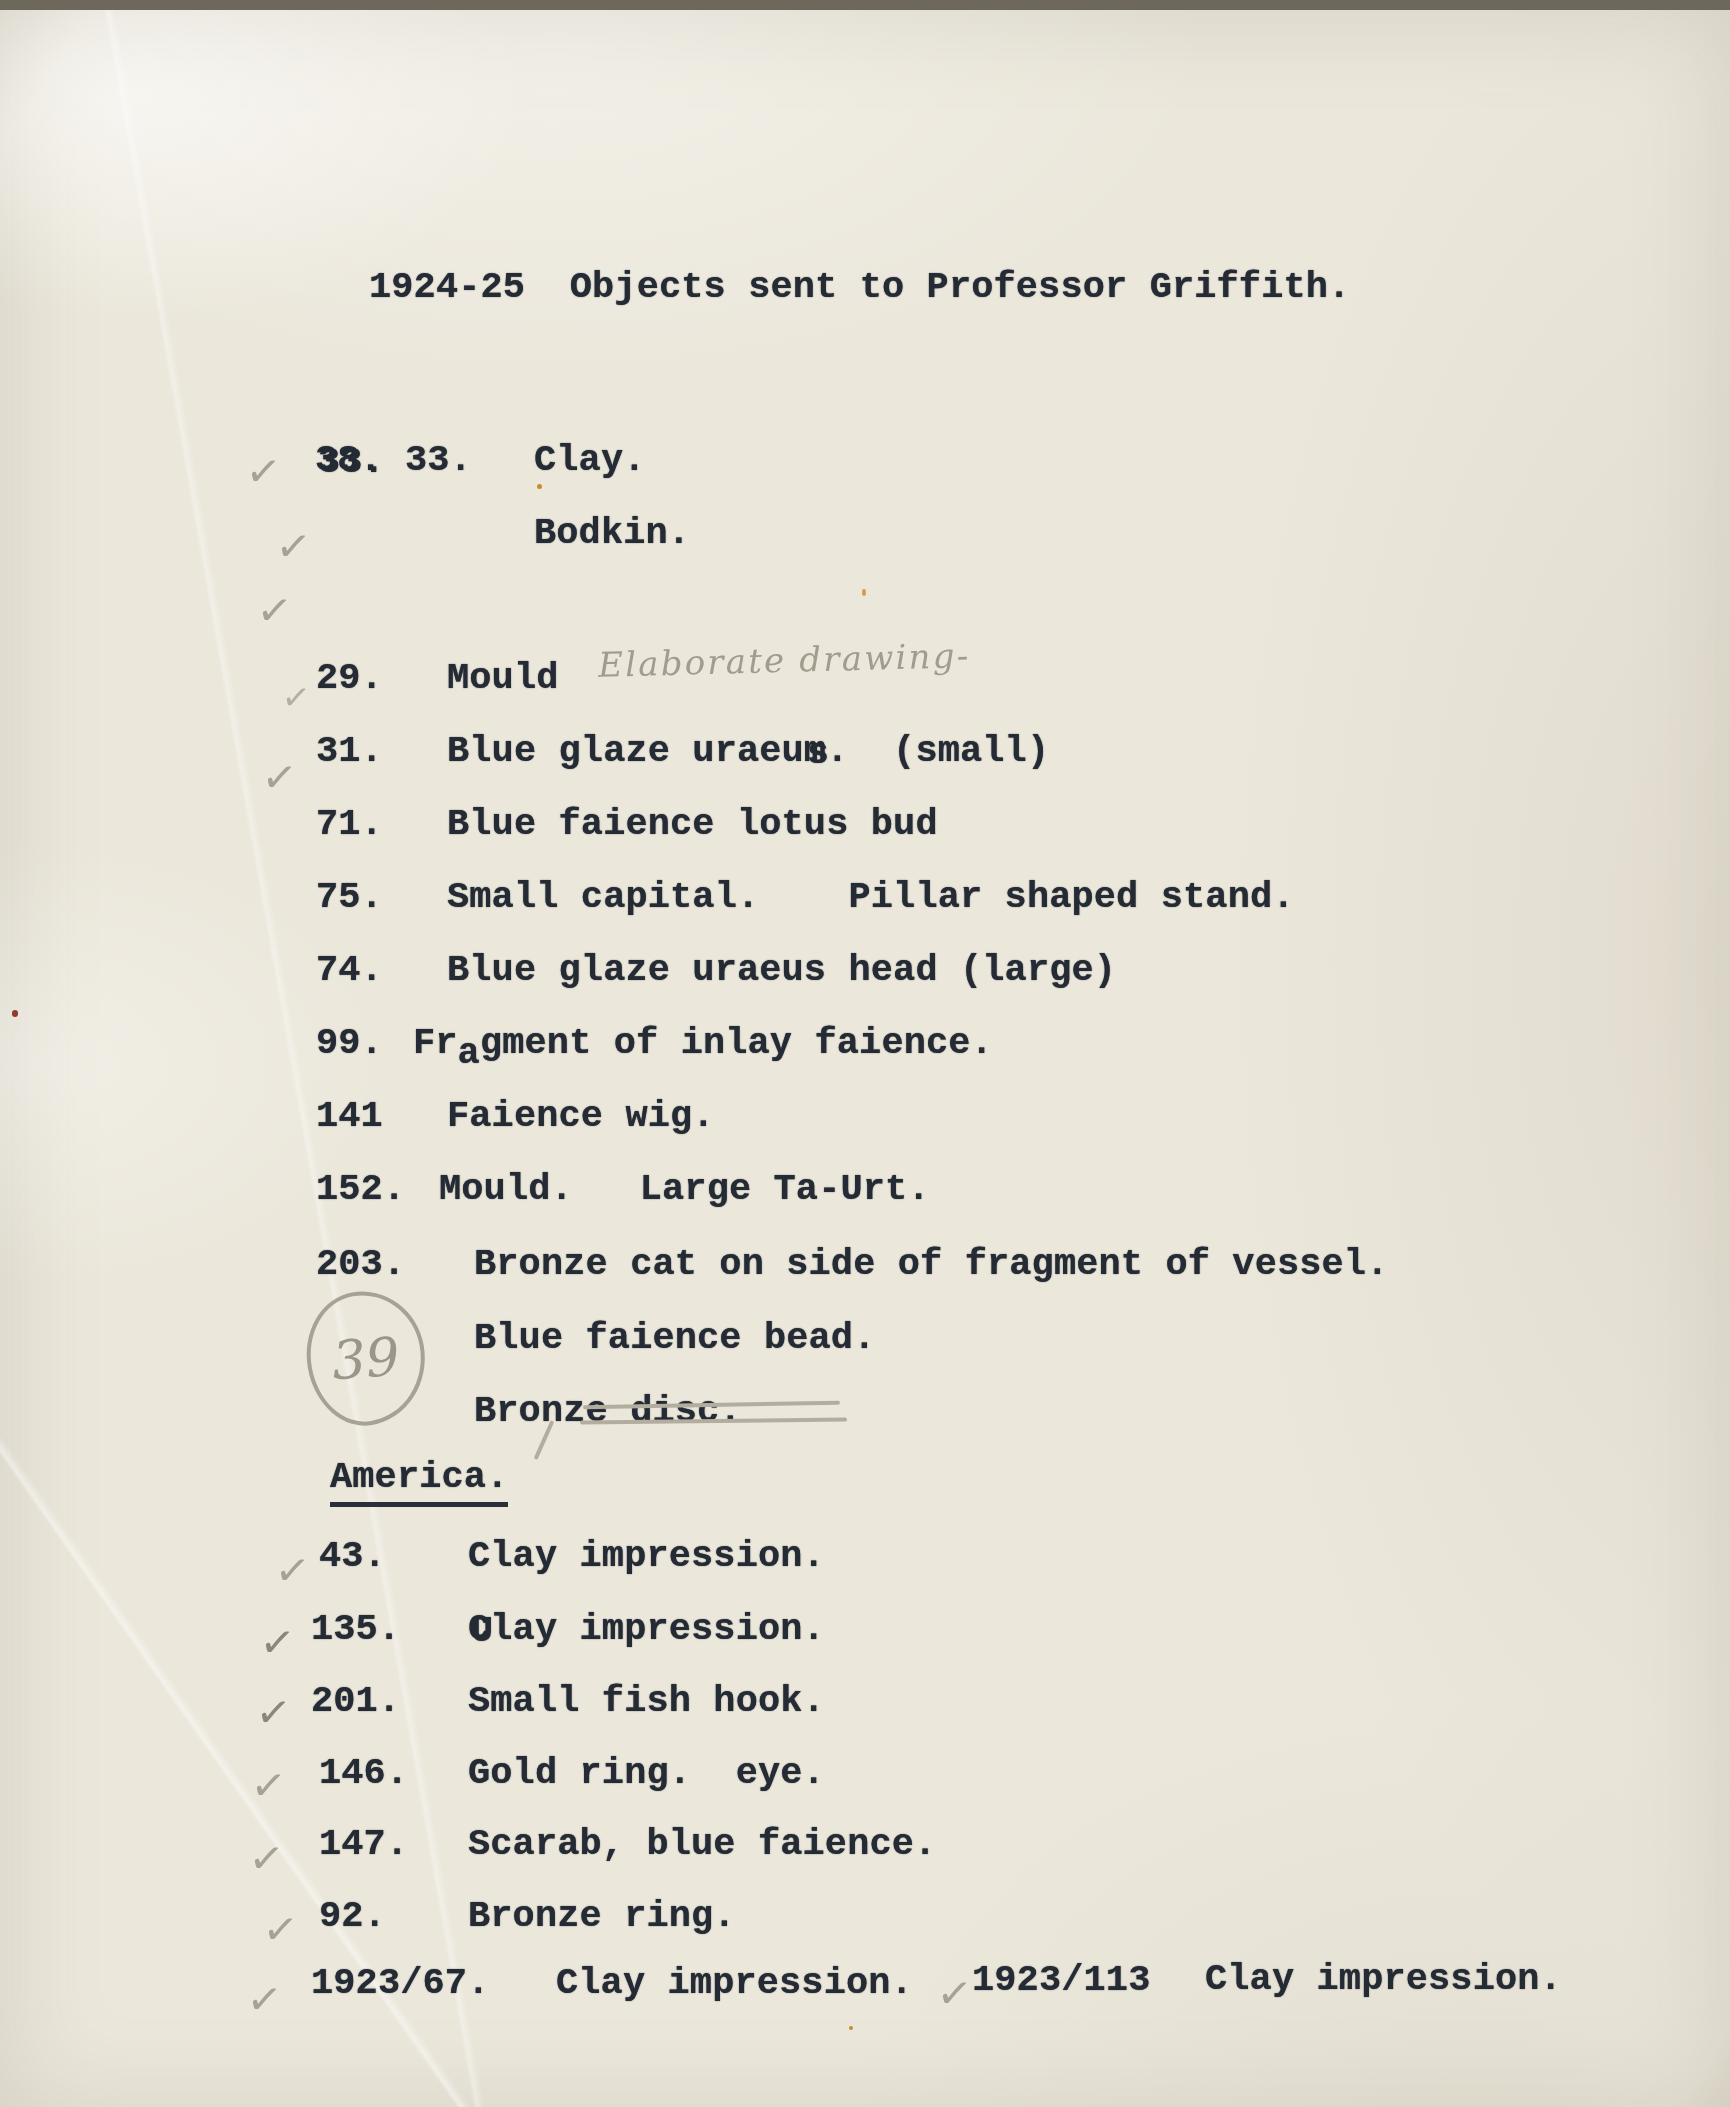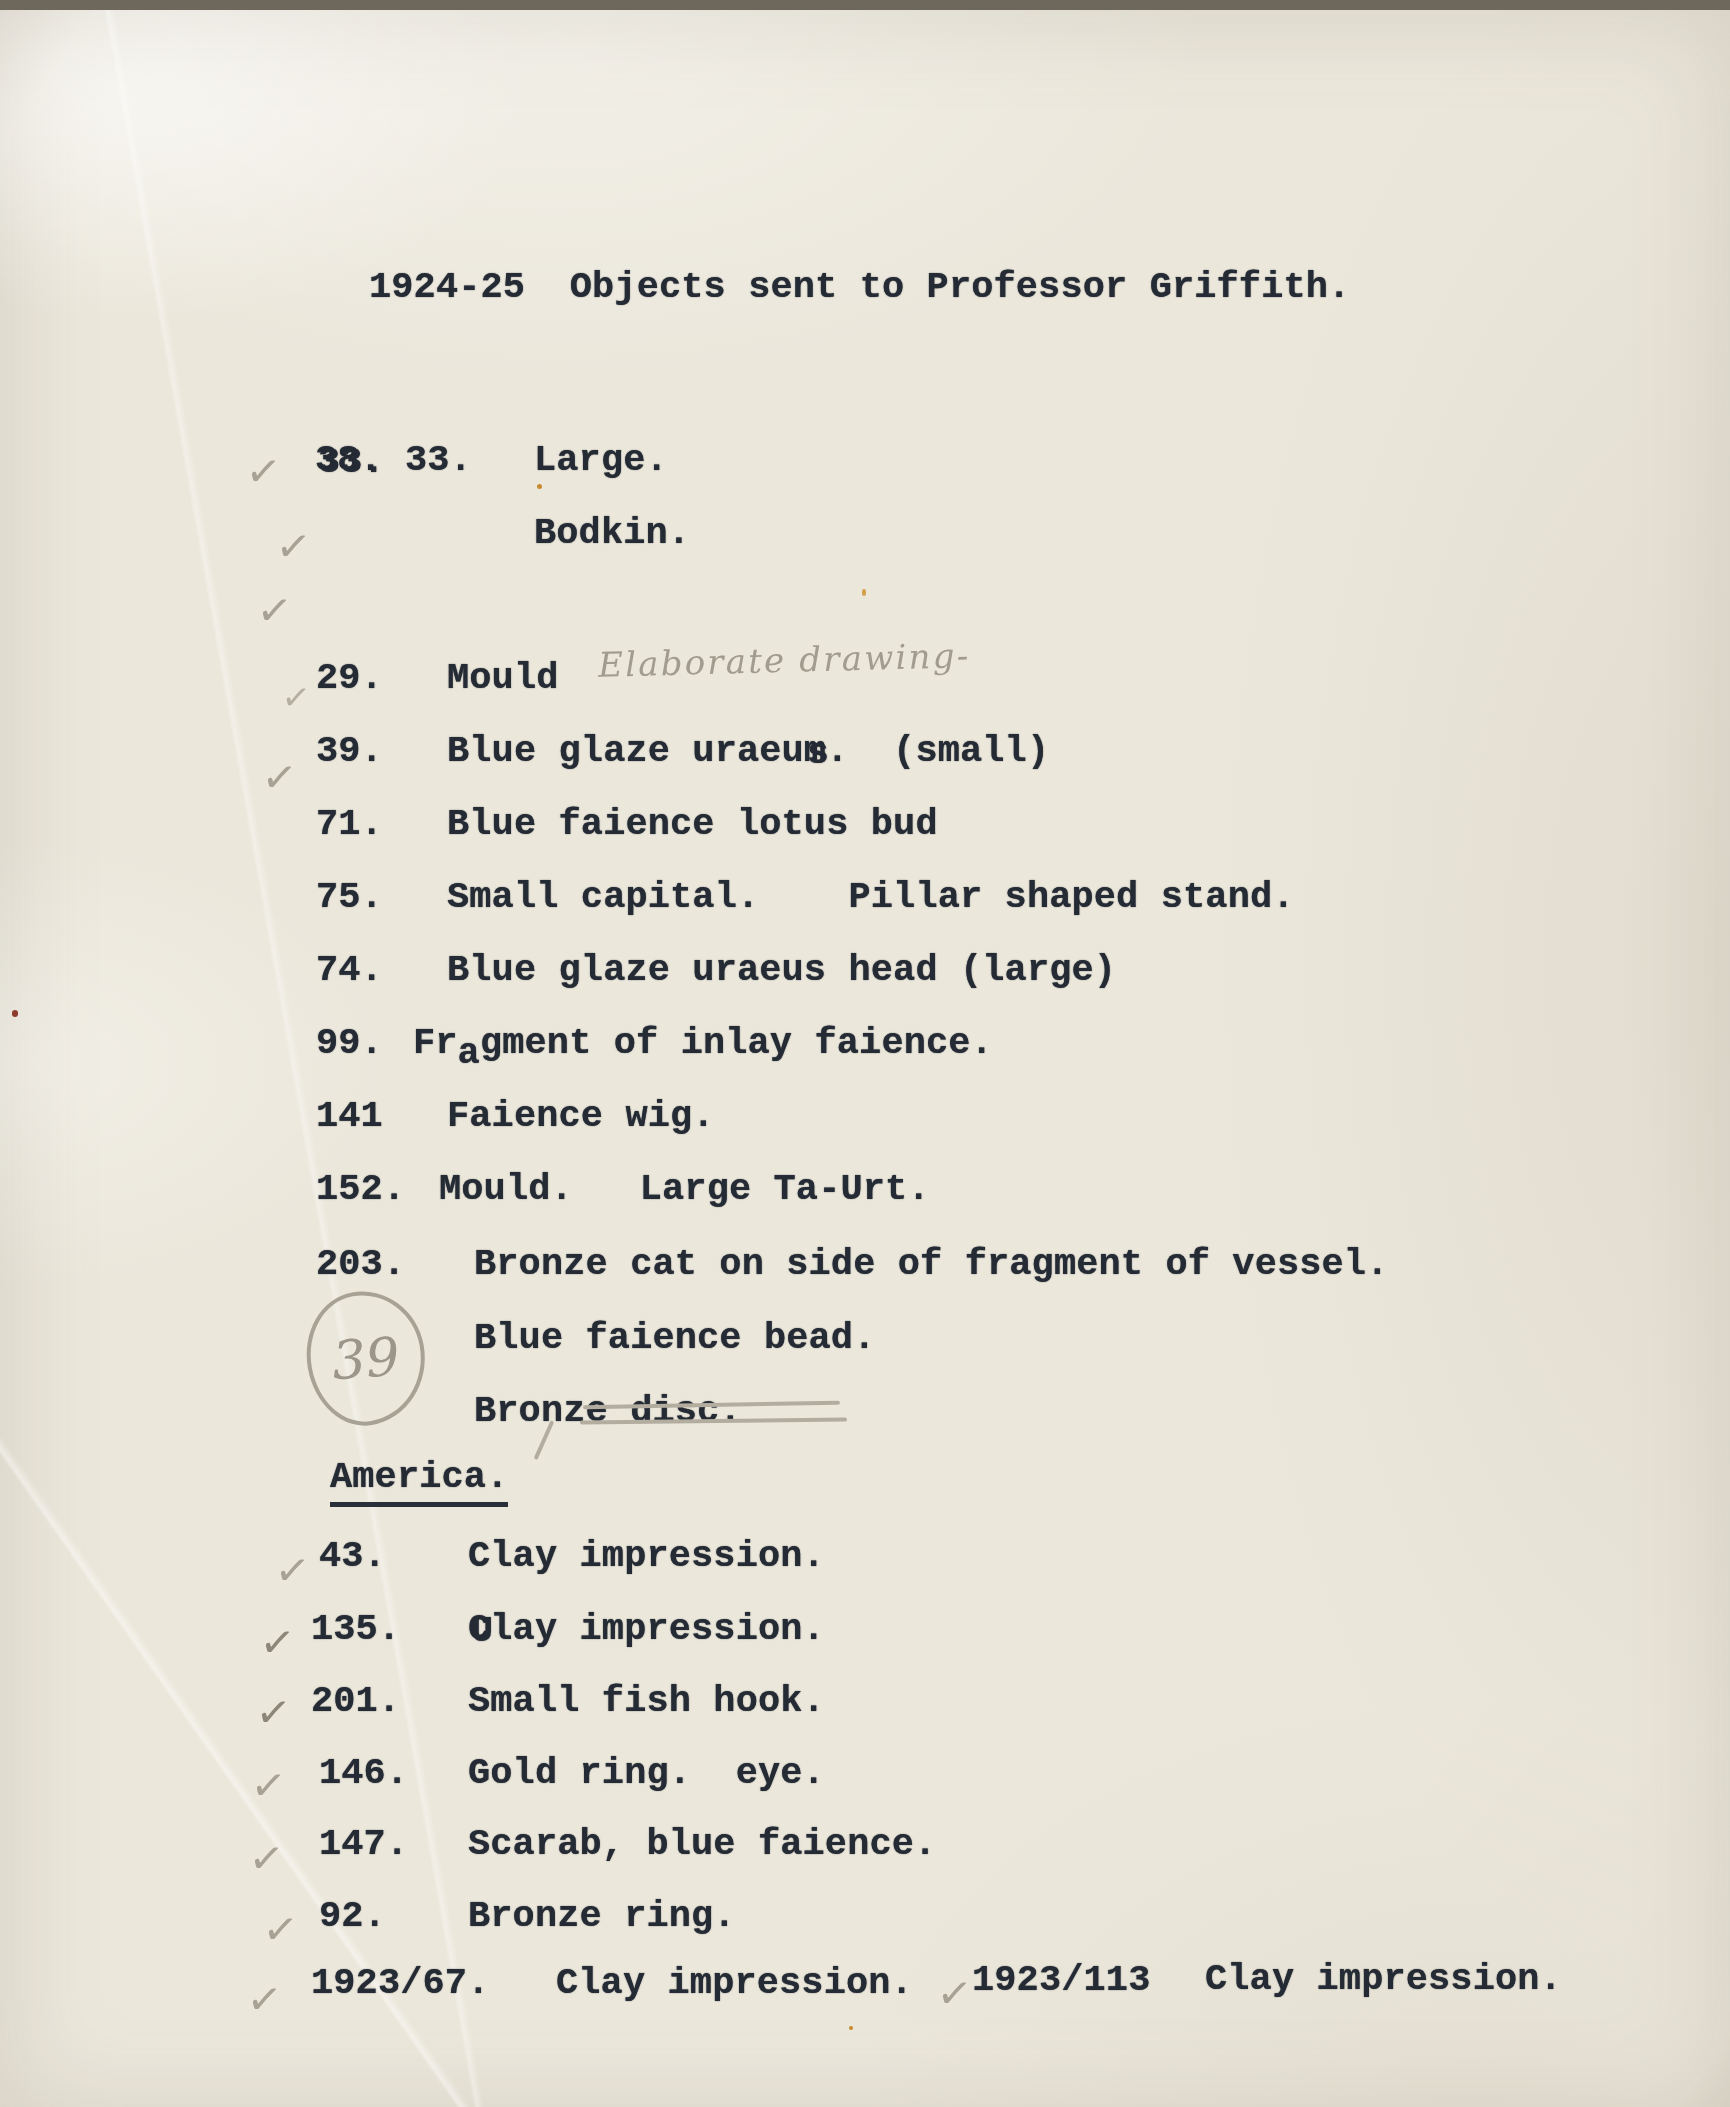--- a/index.html
+++ b/index.html
@@ -186,34 +186,34 @@
 <body>
 
 <div class="page">
 
   <div class="t" id="title">1924-25  Objects sent to Professor Griffith.</div>
 
 
   <span class="check" id="ck-hone">✓</span>
   <div class="t ovr" id="hone-blob"><span>38.</span><span class="top">33.</span></div>
   <div class="t" id="hone-num">33.</div>
-  <div class="t" id="hone-desc">Large.</div>
+  <div class="t" id="hone-desc">Clay.</div>
 
   <span class="check" id="ck-bodkin">✓</span>
   <div class="t" id="bodkin-desc">Bodkin.</div>
 
   <span class="check" id="ck-sealings">✓</span>
 
   <span class="check small" id="ck-mould">✓</span>
   <div class="t" id="mould-num">29.</div>
   <div class="t" id="mould-desc">Mould</div>
   <div class="pencil-note" id="mould-note">Elaborate drawing-</div>
 
   <span class="check" id="ck-uraeus62">✓</span>
-  <div class="t" id="uraeus62-num">39.</div>
+  <div class="t" id="uraeus62-num">31.</div>
   <div class="t" id="uraeus62-desc"><span>Blue glaze uraeu</span><span class="ovr"><span>m</span><span class="top">s</span></span><span>.  (small)</span></div>
 
   <div class="t" id="lotus-num">71.</div>
   <div class="t" id="lotus-desc">Blue faience lotus bud</div>
 
   <div class="t" id="capital-num">75.</div>
   <div class="t" id="capital-desc">Small capital.    Pillar shaped stand.</div>
 
   <div class="t" id="uraeus74-num">74.</div>
   <div class="t" id="uraeus74-desc">Blue glaze uraeus head (large)</div>

